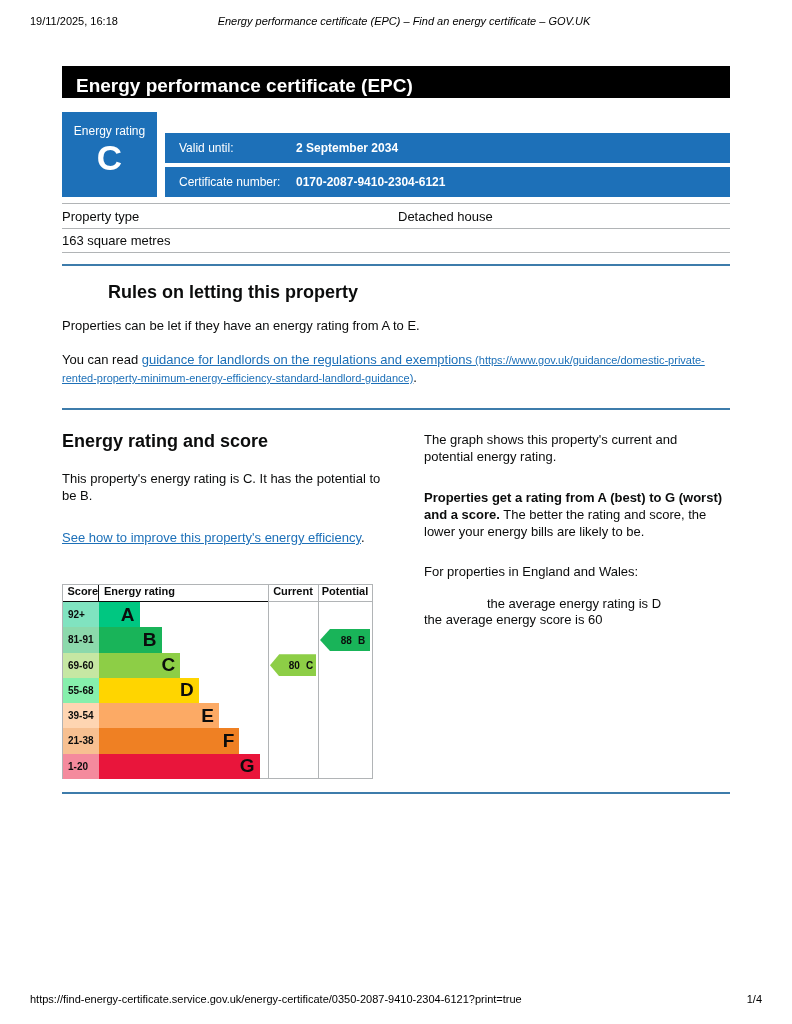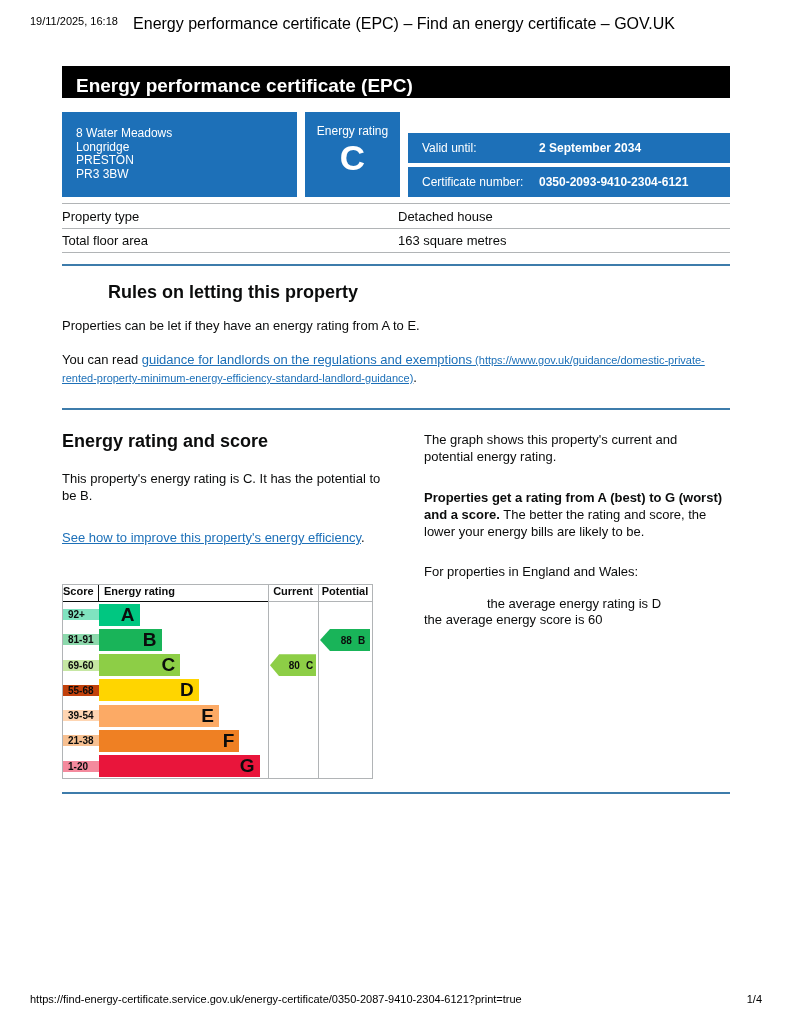--- a/index.html
+++ b/index.html
@@ -3,21 +3,21 @@
 <meta charset="utf-8">
 <style>
   * { margin:0; padding:0; box-sizing:border-box; }
   html,body { background:#ffffff; }
   .page {
     position:relative; width:792px; height:1024px; background:#ffffff;
     font-family:"Liberation Sans", sans-serif; color:#0b0c0c; overflow:hidden;
   }
   
   .print-date { position:absolute; left:30px; top:15px; font-size:11px; color:#000; }
-  .print-title { position:absolute; left:16px; right:0; top:15px; text-align:center; font-size:16px; color:#000; }
+  .print-title { position:absolute; left:16px; right:0; top:15px; text-align:center; font-size:11px; color:#000;font-style:italic; }
   .print-url { position:absolute; left:30px; top:993px; font-size:11px; color:#000; }
   .print-page { position:absolute; right:30px; top:993px; font-size:11px; color:#000; }
 
   
   .banner { position:absolute; left:62px; top:66px; width:668px; height:32px;
     background:#000000; color:#ffffff; font-size:19px; font-weight:bold;
     line-height:40px; padding-left:14px; }
 
   
   .summary-row { position:absolute; left:62px; top:112px; width:668px; height:85px;
@@ -58,26 +58,26 @@
   #region-line { position:absolute; left:424px; top:563px; width:300px; }
   #avg-rating-line { position:absolute; left:424px; top:595px; width:300px;text-align:center; }
   #avg-score-line { position:absolute; left:424px; top:611px; width:300px; }
   .bold { font-weight:bold; }
 
   
   .epc-chart { position:absolute; left:62px; top:584px; width:311px; height:195px;
     border:1px solid #b1b4b6; background:#ffffff; }
   .epc-header { position:absolute; left:0; top:0; width:100%; height:17px; display:flex;
     font-size:11px; font-weight:bold; }
-  .epc-header .h-score { width:36px; text-align:left; border-right:1px solid #0b0c0c; border-bottom:1px solid #0b0c0c; }
+  .epc-header .h-score { width:36px; text-align:right; border-right:1px solid #0b0c0c; border-bottom:1px solid #0b0c0c; }
   .epc-header .h-rating { width:169px; padding-left:5px; border-bottom:1px solid #0b0c0c; }
   .epc-header .h-current { width:50px; text-align:center; border-bottom:1px solid #b1b4b6; }
   .epc-header .h-potential { width:54px; text-align:center; border-bottom:1px solid #b1b4b6; }
   .epc-body { position:absolute; left:0; top:17px; width:100%; }
-  .band-row { display:flex; height:25.28px;align-items:center; }
+  .band-row { display:flex; height:25.28px; }
   .score-cell { width:36px; font-size:10px; font-weight:bold; padding-left:5px; display:flex; align-items:center; }
   .bar-area { width:169px; }
   .band-bar { height:100%; display:flex; align-items:center; justify-content:flex-end;
     padding-right:5px; font-size:19px; font-weight:bold; color:#0b0c0c; }
   .vline { position:absolute; top:0; bottom:0; width:1px; background:#b1b4b6; }
   #vline-current { left:205px; } #vline-potential { left:255px; }
   .epc-arrow { position:absolute; height:22px; display:flex; align-items:center;
     justify-content:center; font-size:10px; font-weight:bold; color:#0b0c0c;
     clip-path:polygon(0% 50%, 20% 0%, 100% 0%, 100% 100%, 20% 100%); padding-left:16px; }
   #current-arrow { left:207px; width:46px; }
@@ -88,49 +88,42 @@
 <body>
 
 <div class="page">
 
   <div class="print-date">19/11/2025, 16:18</div>
   <div class="print-title">Energy performance certificate (EPC) – Find an energy certificate – GOV.UK</div>
 
   <div class="banner">Energy performance certificate (EPC)</div>
 
   <div class="summary-row">
-    <div class="blue-box address-box" style="background: rgb(29, 112, 184);">
-      <div>8 Water Meadows</div>
-      <div>Longridge</div>
-      <div>PRESTON</div>
-      <div>PR3 3BW</div>
-    </div>
     <div class="blue-box rating-box" style="background: rgb(29, 112, 184);">
       <div class="rating-label">Energy rating</div>
       <div class="rating-letter">C</div>
     </div>
     <div class="validity-col">
       <div class="blue-box validity-row" style="background: rgb(29, 112, 184); margin-top: 21px;">
         <span class="v-label">Valid until:</span>
         <span class="v-value">2 September 2034</span>
       </div>
       <div class="blue-box validity-row" style="background: rgb(29, 112, 184);">
         <span class="v-label">Certificate number:</span>
-        <span class="v-value">0350-2093-9410-2304-6121</span>
+        <span class="v-value">0170-2087-9410-2304-6121</span>
       </div>
     </div>
   </div>
 
   <div class="details-table">
     <div class="details-row">
       <div class="details-label">Property type</div>
       <div class="details-value">Detached house</div>
     </div>
     <div class="details-row">
-      <div class="details-label">Total floor area</div>
       <div class="details-value">163 square metres</div>
     </div>
   </div>
 
   <div id="rule1" class="rule-blue"></div>
 
   <h2 id="rules-heading" class="section-heading">Rules on letting this property</h2>
   <p id="rules-para1" class="para">Properties can be let if they have an energy rating from A to E.</p>
   <p id="rules-para2" class="para">
     <span>You can read </span><a class="gov-link"><span>guidance for landlords on the regulations and exemptions</span><span class="link-url-small"> (https://www.gov.uk/guidance/domestic-private-rented-property-minimum-energy-efficiency-standard-landlord-guidance)</span></a><span>.</span>
@@ -172,21 +165,21 @@
             <div class="band-bar" style="background: rgb(25, 180, 89); width: 37%;">B</div>
           </div>
       </div>
       <div class="band-row">
         <div class="score-cell" style="background: rgb(198, 231, 163);">69-60</div>
         <div class="bar-area">
             <div class="band-bar" style="background: rgb(141, 206, 70); width: 48%;">C</div>
           </div>
       </div>
       <div class="band-row">
-        <div class="score-cell" style="background: #c2410c;">55-68</div>
+        <div class="score-cell" style="background: #86efac;">55-68</div>
         <div class="bar-area">
             <div class="band-bar" style="background: rgb(255, 213, 0); width: 59%;">D</div>
           </div>
       </div>
       <div class="band-row">
         <div class="score-cell" style="background: rgb(254, 213, 178);">39-54</div>
         <div class="bar-area">
             <div class="band-bar" style="background: rgb(252, 170, 101); width: 71%;">E</div>
           </div>
       </div>

